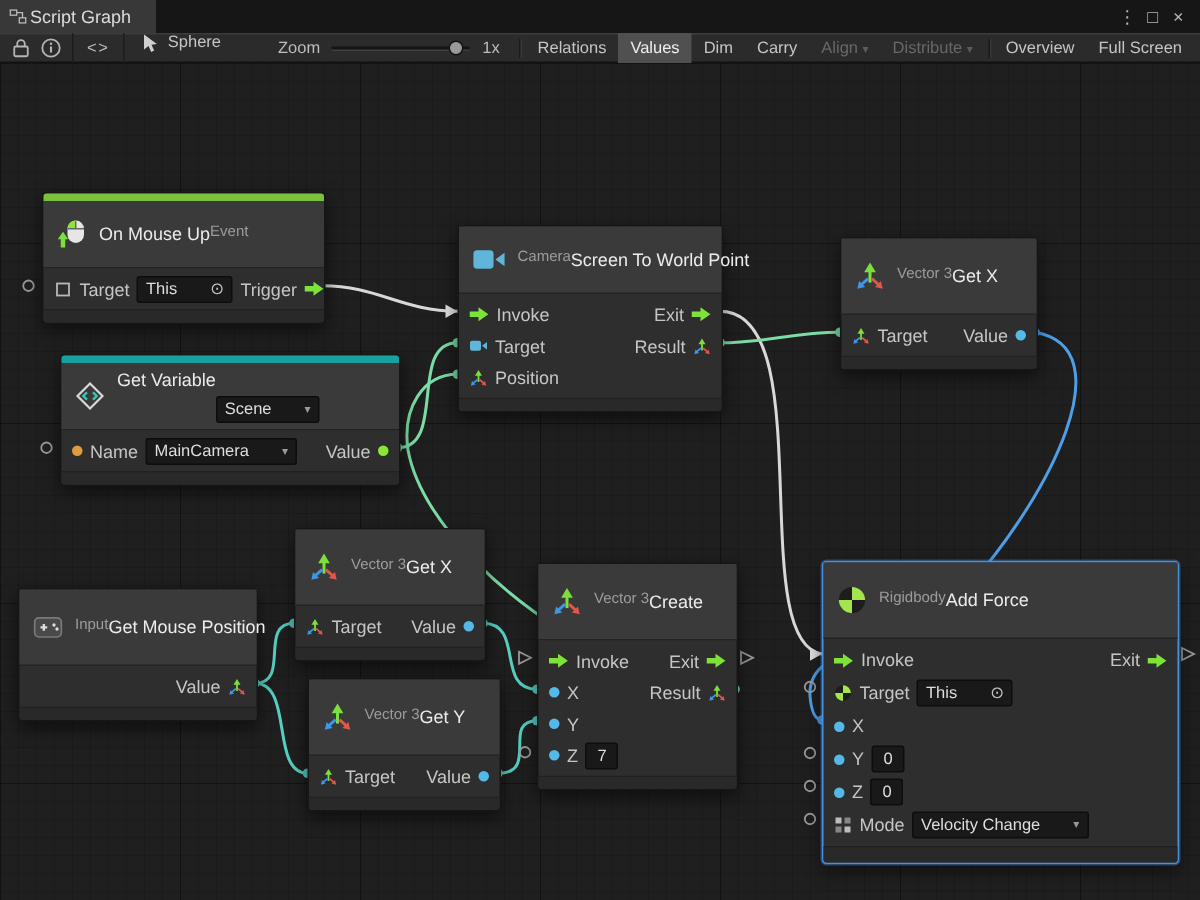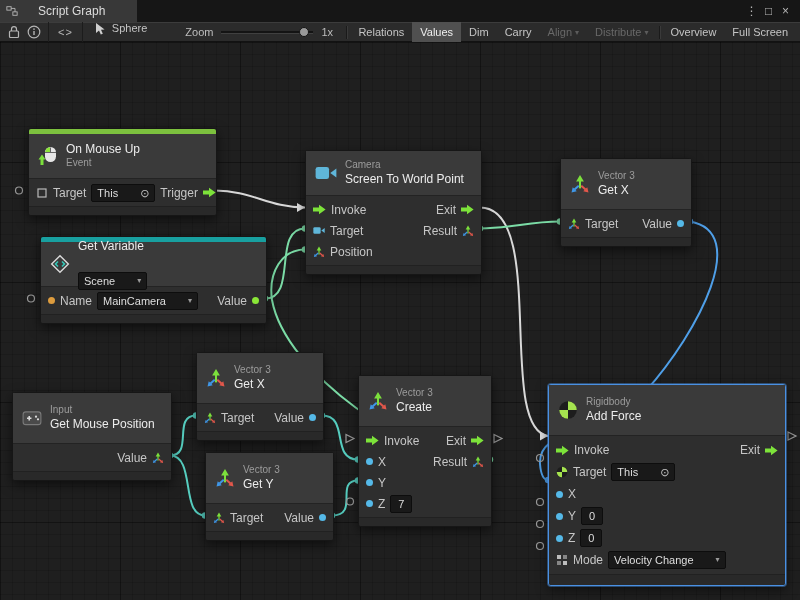--- a/index.html
+++ b/index.html
@@ -1,21 +1,21 @@
 <!DOCTYPE html>
 <html><head>
 <meta charset="utf-8">
 <style>
   html,body{margin:0;padding:0}
   body{width:800px;height:600px;position:relative;overflow:hidden;background:#181818;
        font-family:"Liberation Sans",sans-serif;color:#c8c8c8;}
 
   
   .titlebar{position:absolute;top:0;left:0;right:0;height:22px;background:#161616;display:flex;align-items:stretch;z-index:10}
-  .tab{display:flex;align-items:center;gap:20px;background:#383838;color:#dcdcdc;font-size:12px;padding:0 32px 0 6px}
+  .tab{display:flex;align-items:center;gap:2px;background:#383838;color:#dcdcdc;font-size:12px;padding:0 17px 0 6px}
   .win-controls{margin-left:auto;display:flex;align-items:center;color:#b5b5b5;padding-right:6px}
   .win-controls span{width:17px;text-align:center;font-size:12px;line-height:22px}
 
   
   .toolbar{position:absolute;top:22px;left:0;right:0;height:20px;box-sizing:border-box;background:#2b2b2b;
            border-top:1px solid #3c3c3c;border-bottom:1px solid #121212;display:flex;align-items:center;
            font-size:11px;color:#c5c5c5;padding:0 4px;z-index:10;white-space:nowrap}
   .tb-icon{display:flex;align-items:center;justify-content:center;width:20px;height:20px}
   .tb-code{border-left:1px solid #1c1c1c;border-right:1px solid #1c1c1c;padding:0 9px;height:20px;display:flex;
            align-items:center;color:#b8b8b8;letter-spacing:1px;margin:0 4px}
@@ -53,21 +53,21 @@
   .hollow{fill:none;stroke:#9a9a9a;stroke-width:1.2}
   .cap-green{fill:#7bdca6}.cap-teal{fill:#56cec0}.cap-blue{fill:#4f9fe8}.cap-flow{fill:#e2e2e2}
 
   
   .node{position:absolute;z-index:2;background:#2e2e2e;border:1px solid #161616;border-radius:3px;
         box-shadow:0 4px 12px rgba(0,0,0,.55)}
   .node.selected{border-color:#4a90e2;box-shadow:0 0 0 1px rgba(74,144,226,.45),0 4px 12px rgba(0,0,0,.55)}
   .accent{height:5px;border-radius:2px 2px 0 0}
   .head{display:flex;align-items:center;gap:8px;padding:0 9px;background:#3a3a3a;border-bottom:1px solid #232323;height:44px}
   .head.tall{height:50px}
-  .titles{display:flex;flex-direction:column;justify-content:center;line-height:1.25;white-space:nowrap}
+  .titles{display:flex;flex-direction:row;justify-content:center;line-height:1.25;white-space:nowrap}
   .cat{font-size:10px;color:#9c9c9c}
   .title{font-size:12px;color:#ececec}
   .rows{padding:3px 0}
   .row{height:21px;display:flex;align-items:center;gap:5px;padding:0 7px;font-size:12px;color:#c6c6c6;white-space:nowrap}
   .bigrows .row{height:22px}
   .row .right{margin-left:auto;display:flex;align-items:center;gap:5px}
   .foot{height:8px;background:#292929;border-top:1px solid #212121;border-radius:0 0 2px 2px}
   .bigrows + .foot{height:10px}
   .icon{width:20px;height:20px;flex:0 0 auto}
   .icon-cam{width:22px;height:16px;flex:0 0 auto}
@@ -513,21 +513,21 @@
     </div>
     <div class="row">
       <span class="dot blue"></span>
       <span>Z</span>
       <span class="chip num">7</span>
     </div>
   </div>
   <div class="foot"></div>
 </div>
 
-<div class="node selected" style="left:548px;top:384px;width:236px">
+<div class="node selected" style="left:548px;top:374px;width:236px">
   <div class="head tall">
     <svg class="icon">
         <use href="#sym-rb"></use>
       </svg>
     <div class="titles">
       <span class="cat">Rigidbody</span>
       <span class="title">Add Force</span>
     </div>
   </div>
   <div class="rows bigrows">

